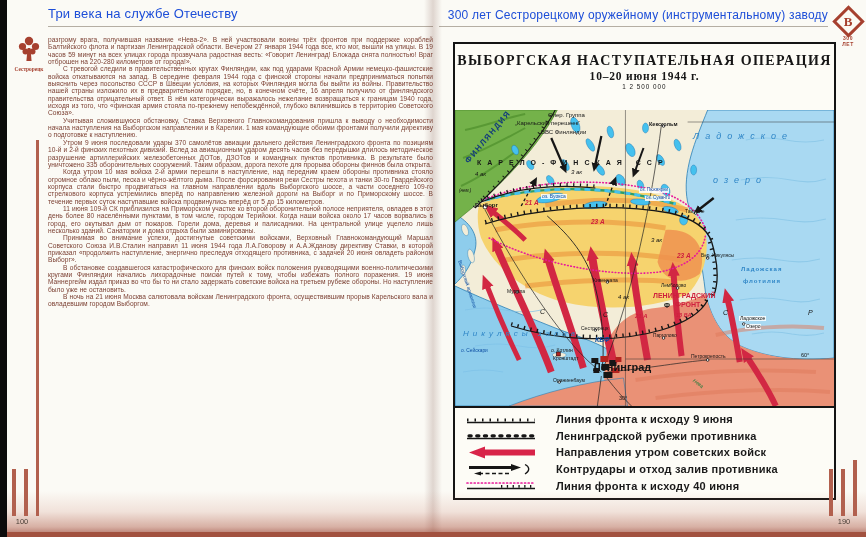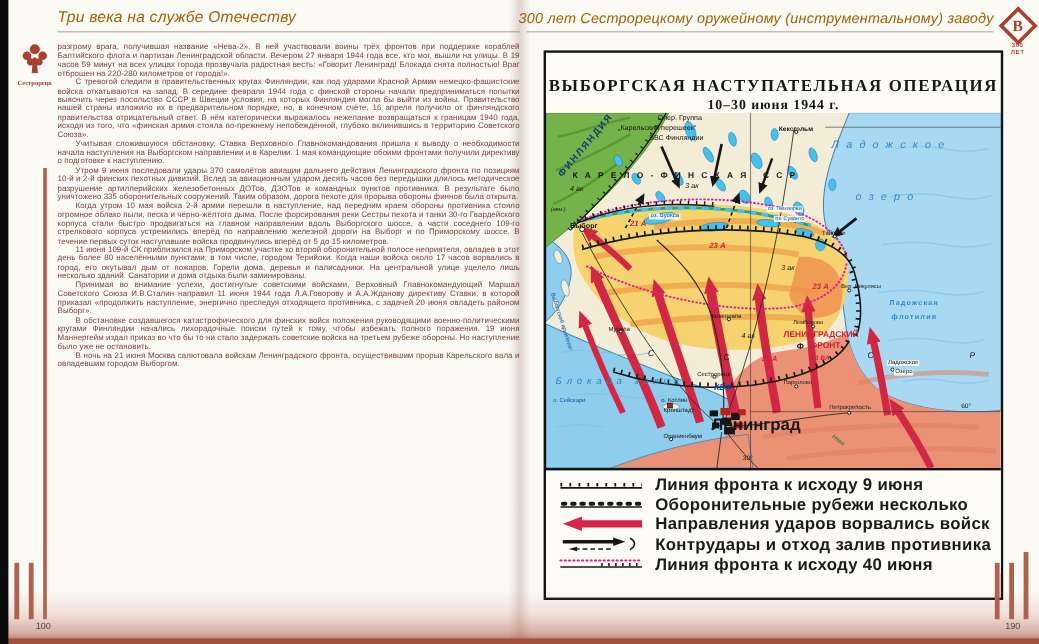--- a/index.html
+++ b/index.html
@@ -4,21 +4,21 @@
 <style>
   html,body{margin:0;padding:0;background:#2a2a2a;}
   .spread{position:relative;width:866px;height:537px;background:#fbfaf5;overflow:hidden;
           font-family:"Liberation Sans",sans-serif;}
   .edge-black{position:absolute;left:0;top:0;width:7px;height:100%;background:#0b0b0b;z-index:12;}
   .page{position:absolute;top:0;height:537px;}
   .page-left{left:7px;width:426px;}
   .page-right{left:433px;width:433px;}
 
   
-  .hdr-title{position:absolute;font-style:italic;color:#a16207;letter-spacing:.2px;white-space:nowrap;}
+  .hdr-title{position:absolute;color:#1d4ed8;letter-spacing:.2px;white-space:nowrap;}
   .page-left .hdr-title{left:41px;top:6px;font-size:13px;}
   .page-right .hdr-title{right:38px;top:8px;font-size:12px;}
   .hdr-line{position:absolute;top:26px;height:1px;background:#b5aea3;}
   .page-left .hdr-line{left:41px;right:0;}
   .page-right .hdr-line{left:6px;right:38px;}
 
   
   .llogo{position:absolute;left:5px;top:35px;width:34px;text-align:center;color:#a6402f;}
   .llogo .lname{font-family:"Liberation Serif",serif;font-weight:bold;font-size:5.4px;margin-top:1px;}
 
@@ -36,33 +36,33 @@
   .bodytext p.p0{text-indent:0;}
 
   
   .vbar{position:absolute;width:4px;background:#b2604e;z-index:6;}
   .vrule{position:absolute;width:2.5px;background:#b2604e;z-index:6;}
   .pagenum{position:absolute;font-size:7.5px;color:#4c4038;z-index:6;text-align:center;width:26px;}
 
   
   .map-frame{position:absolute;left:20px;top:42px;width:383px;height:458px;border:2px solid #141414;
              background:#fdfcf6;box-sizing:border-box;}
-  .map-titlebox{height:50px;text-align:center;color:#161616;padding-top:21px;box-sizing:border-box;}
+  .map-titlebox{height:66px;text-align:center;color:#161616;padding-top:9px;box-sizing:border-box;}
   .map-title{font-family:"Liberation Serif",serif;font-weight:bold;font-size:14px;letter-spacing:1.4px;white-space:nowrap;}
   .map-sub{font-family:"Liberation Serif",serif;font-weight:bold;font-size:11.5px;letter-spacing:.8px;margin-top:1px;}
   .map-scale{font-size:6.3px;letter-spacing:1px;margin-top:1px;}
   .map-canvas{position:relative;width:379px;height:296px;overflow:hidden;}
   .map-canvas svg{position:absolute;left:0;top:0;width:100%;height:100%;}
   .mlabel{position:absolute;white-space:nowrap;line-height:1;color:#161616;transform-origin:0 0;z-index:3;}
   .mlabel.bg{background:rgba(255,255,255,.85);padding:0 1px;}
 
   .legend{border-top:2px solid #141414;padding:3px 0 0 0;background:#fdfcf6;}
   .legend-row{display:flex;align-items:center;height:16.6px;padding-left:10px;gap:9px;}
   .legend-sym{width:72px;height:13px;flex:0 0 72px;}
-  .legend-lbl{font-size:14px;font-weight:bold;color:#1a1a1a;letter-spacing:.25px;white-space:nowrap;}
+  .legend-lbl{font-size:11px;font-weight:bold;color:#1a1a1a;letter-spacing:.25px;white-space:nowrap;margin-left:10px;}
 
   
   .fold-shadow{position:absolute;left:424px;top:0;width:18px;height:100%;z-index:4;pointer-events:none;
     background:linear-gradient(to right,rgba(110,65,55,0),rgba(110,65,55,.20) 50%,rgba(110,65,55,0));}
   .bottom-shade{position:absolute;left:0;right:0;bottom:0;height:46px;z-index:5;pointer-events:none;
     background:linear-gradient(to bottom,rgba(195,115,95,0) 0%,rgba(195,115,95,.18) 45%,rgba(172,86,66,.45) 78%,rgba(150,66,50,.8) 100%);}
   .bottom-strip{position:absolute;left:0;right:0;bottom:0;height:5px;background:#a2513f;z-index:5;pointer-events:none;}
 </style>
 </head>
 <body>
@@ -96,41 +96,41 @@
       <p>Когда утром 10 мая войска 2-й армии перешли в наступление, над передним краем обороны противника стояло огромное облако пыли, песка и чёрно-жёлтого дыма. После форсирования реки Сестры пехота и танки 30-го Гвардейского корпуса стали быстро продвигаться на главном направлении вдоль Выборгского шоссе, а части соседнего 109-го стрелкового корпуса устремились вперёд по направлению железной дороги на Выборг и по Приморскому шоссе. В течение первых суток наступавшие войска продвинулись вперёд от 5 до 15 километров.</p>
       <p>11 июня 109-й СК приблизился на Приморском участке ко второй оборонительной полосе неприятеля, овладев в этот день более 80 населёнными пунктами, в том числе, городом Терийоки. Когда наши войска около 17 часов ворвались в город, его окутывал дым от пожаров. Горели дома, деревья и палисадники. На центральной улице уцелело лишь несколько зданий. Санатории и дома отдыха были заминированы.</p>
       <p>Принимая во внимание успехи, достигнутые советскими войсками, Верховный Главнокомандующий Маршал Советского Союза И.В.Сталин направил 11 июня 1944 года Л.А.Говорову и А.А.Жданову директиву Ставки, в которой приказал «продолжить наступление, энергично преследуя отходящего противника, с задачей 20 июня овладеть районом Выборг».</p>
       <p>В обстановке создавшегося катастрофического для финских войск положения руководящими военно-политическими кругами Финляндии начались лихорадочные поиски путей к тому, чтобы избежать полного поражения. 19 июня Маннергейм издал приказ во что бы то ни стало задержать советские войска на третьем рубеже обороны. Но наступление было уже не остановить.</p>
       <p>В ночь на 21 июня Москва салютовала войскам Ленинградского фронта, осуществившим прорыв Карельского вала и овладевшим городом Выборгом.</p>
     </div>
 
     <div class="vrule" style="left:29px;top:140px;height:376px;"></div>
     <div class="vbar" style="left:5px;top:469px;height:47px;"></div>
     <div class="vbar" style="left:17px;top:469px;height:47px;"></div>
-    <div class="pagenum" style="left:16px;top:517px;">100</div>
+    <div class="pagenum" style="left:2px;top:517px;">100</div>
   </div>
 
   <div class="page page-right">
     <div class="hdr-title">300 лет Сестрорецкому оружейному (инструментальному) заводу</div>
     <div class="hdr-line"></div>
 
     <div class="rlogo">
       <div class="diamond">
         <span class="dletter">В</span>
       </div>
       <div class="ltxt">
         <div>300</div>
         <div>ЛЕТ</div>
       </div>
     </div>
 
     <div class="map-frame">
       <div class="map-titlebox">
         <div class="map-title">ВЫБОРГСКАЯ НАСТУПАТЕЛЬНАЯ ОПЕРАЦИЯ</div>
-        <div class="map-sub">10–30 июня 1944 г.</div>
+        <div class="map-sub">10–20 июня 1944 г.</div>
         <div class="map-scale">1 2 500 000</div>
       </div>
 
       <div class="map-canvas">
         <svg viewBox="0 0 378 296" preserveAspectRatio="none">
           <defs>
             <marker id="ra" markerUnits="userSpaceOnUse" markerWidth="16" markerHeight="16" refX="2" refY="8" orient="auto">
               <path d="M0,2 L14,8 L0,14 Z" fill="#d22743"></path>
             </marker>
             <marker id="ba" markerUnits="userSpaceOnUse" markerWidth="10" markerHeight="10" refX="1" refY="5" orient="auto">
@@ -319,25 +319,25 @@
           <span class="mlabel" style="left: 163px; top: 184px; font-size: 6px; font-style: italic;">4 ак</span>
           <span class="mlabel" style="left: 138px; top: 168px; font-size: 5px;">Кивеннапа</span>
           <span class="mlabel" style="left: 52px; top: 179px; font-size: 5px;">Мурила</span>
           <span class="mlabel" style="left: 6px; top: 150px; font-size: 4.8px; color: rgb(13, 78, 163); transform: rotate(72deg);">Выборгский архипелаг</span>
           <span class="mlabel" style="left: 85px; top: 198px; font-size: 7px; font-style: italic;">С</span>
           <span class="mlabel" style="left: 148px; top: 201px; font-size: 7px; font-style: italic;">С</span>
           <span class="mlabel" style="left: 268px; top: 199px; font-size: 7px; font-style: italic;">С</span>
           <span class="mlabel" style="left: 353px; top: 199px; font-size: 7px; font-style: italic;">Р</span>
           <span class="mlabel" style="left: 126px; top: 216px; font-size: 5px;">Сестрорецк</span>
           <span class="mlabel" style="left: 140px; top: 226px; font-size: 7px; color: rgb(13, 78, 163); font-weight: 700; font-style: italic;">КБФ</span>
-          <span class="mlabel" style="left: 8px; top: 220px; font-size: 8px; color: rgb(47, 134, 199); font-style: italic; letter-spacing: 4px;">Блокада залив</span>
+          <span class="mlabel" style="left: 8px; top: 220px; font-size: 8px; color: rgb(47, 134, 199); font-style: italic; letter-spacing: 4px;">Никулясы залив</span>
           <span class="mlabel" style="left: 6px; top: 239px; font-size: 4.8px; color: rgb(13, 78, 163);">о. Сейскари</span>
           <span class="mlabel" style="left: 96px; top: 238px; font-size: 5px;">о. Котлин</span>
           <span class="mlabel" style="left: 98px; top: 246px; font-size: 5px;">Кронштадт</span>
-          <span class="mlabel" style="left: 138px; top: 252px; font-size: 14px; font-weight: 700;">Ленинград</span>
+          <span class="mlabel" style="left: 138px; top: 252px; font-size: 11px; font-weight: 700;">Ленинград</span>
           <span class="mlabel" style="left: 98px; top: 268px; font-size: 5px;">Ораниенбаум</span>
           <span class="mlabel" style="left: 206px; top: 174px; font-size: 4.8px;">Лемболово</span>
           <span class="mlabel" style="left: 198px; top: 182px; font-size: 7px; color: rgb(207, 31, 61); font-weight: 700;">ЛЕНИНГРАДСКИЙ</span>
           <span class="mlabel" style="left: 220px; top: 191px; font-size: 7px; color: rgb(207, 31, 61); font-weight: 700;">ФРОНТ</span>
           <span class="mlabel" style="left: 221px; top: 203px; font-size: 5.5px; color: rgb(207, 31, 61); font-weight: 700; font-style: italic;">13 ВА</span>
           <span class="mlabel" style="left: 180px; top: 203px; font-size: 6px; color: rgb(207, 31, 61); font-weight: 700; font-style: italic;">21 А</span>
           <span class="mlabel" style="left: 209px; top: 192px; font-size: 7px; font-weight: 700;">Ф</span>
           <span class="mlabel" style="left: 198px; top: 224px; font-size: 4.8px;">Парголово</span>
           <span class="mlabel" style="left: 246px; top: 144px; font-size: 4.8px;">Вер. Никулясы</span>
           <span class="mlabel" style="left: 286px; top: 156px; font-size: 6px; color: rgb(47, 134, 199); font-weight: 700; letter-spacing: 1px;">Ладожская</span>
@@ -356,27 +356,27 @@
             <path d="M2,9.5 H70" stroke="#161616" stroke-width="1.4" fill="none"></path>
             <path d="M2,7 H70" stroke="#161616" stroke-width="3" stroke-dasharray="1.5 6" fill="none"></path>
           </svg>
           <span class="legend-lbl">Линия фронта к исходу 9 июня</span>
         </div>
         <div class="legend-row">
           <svg class="legend-sym" viewBox="0 0 72 13">
             <path d="M2,9.5 H70" stroke="#161616" stroke-width="1.4" fill="none"></path>
             <path d="M4,6.8 H70" stroke="#161616" stroke-width="3.2" stroke-dasharray="2.2 5.5" stroke-linecap="round" fill="none"></path>
           </svg>
-          <span class="legend-lbl">Оборонительные рубежи несколько</span>
+          <span class="legend-lbl">Ленинградской рубежи противника</span>
         </div>
         <div class="legend-row">
           <svg class="legend-sym" viewBox="0 0 72 13">
             <polygon points="70,3.5 20,3.5 20,0.5 4,6.5 20,12.5 20,9.5 70,9.5" fill="#d82449"></polygon>
           </svg>
-          <span class="legend-lbl">Направления ударов ворвались войск</span>
+          <span class="legend-lbl">Направления утром советских войск</span>
         </div>
         <div class="legend-row">
           <svg class="legend-sym" viewBox="0 0 72 13">
             <polygon points="4,3 46,3 46,1 56,4.5 46,8 46,6 4,6" fill="#161616"></polygon>
             <path d="M44,10.5 H16" stroke="#161616" stroke-width="1.4" stroke-dasharray="4 2.5" fill="none"></path>
             <polygon points="16,8.6 16,12.4 9,10.5" fill="#161616"></polygon>
             <path d="M60,1.5 C65,4 65,8 60,11" stroke="#161616" stroke-width="1.3" fill="none"></path>
           </svg>
           <span class="legend-lbl">Контрудары и отход залив противника</span>
         </div>

